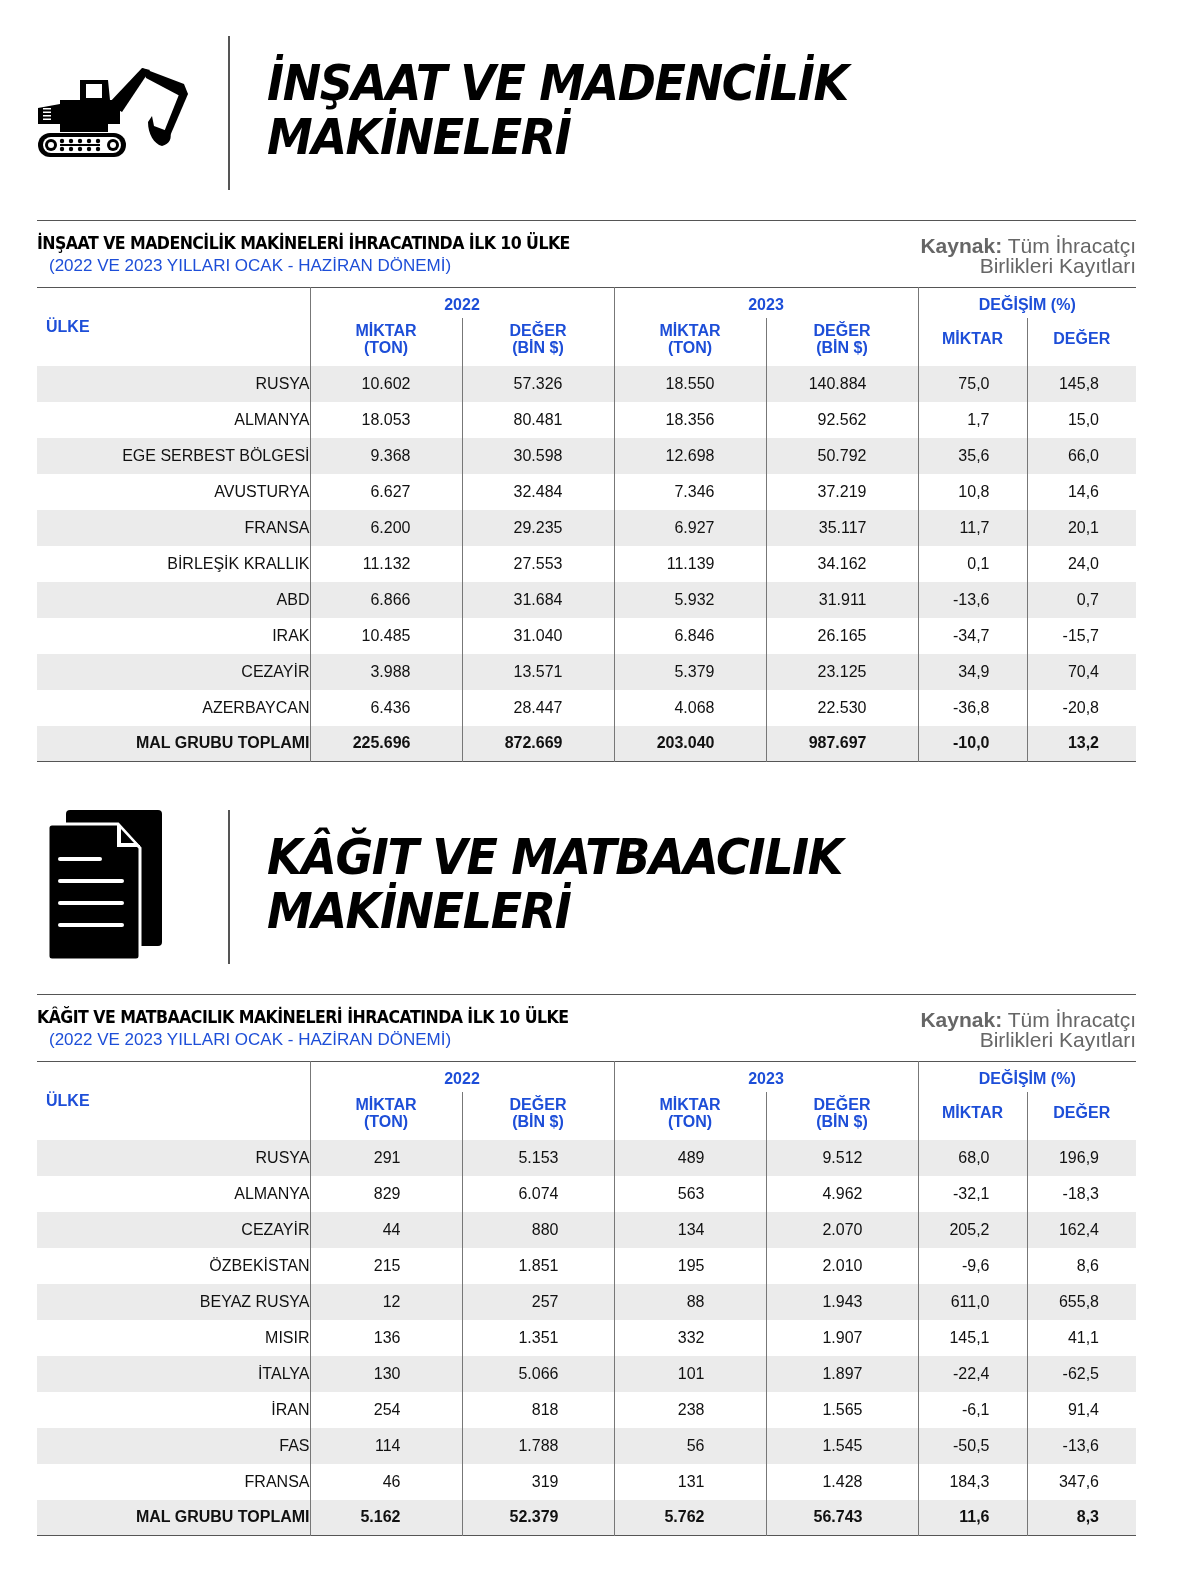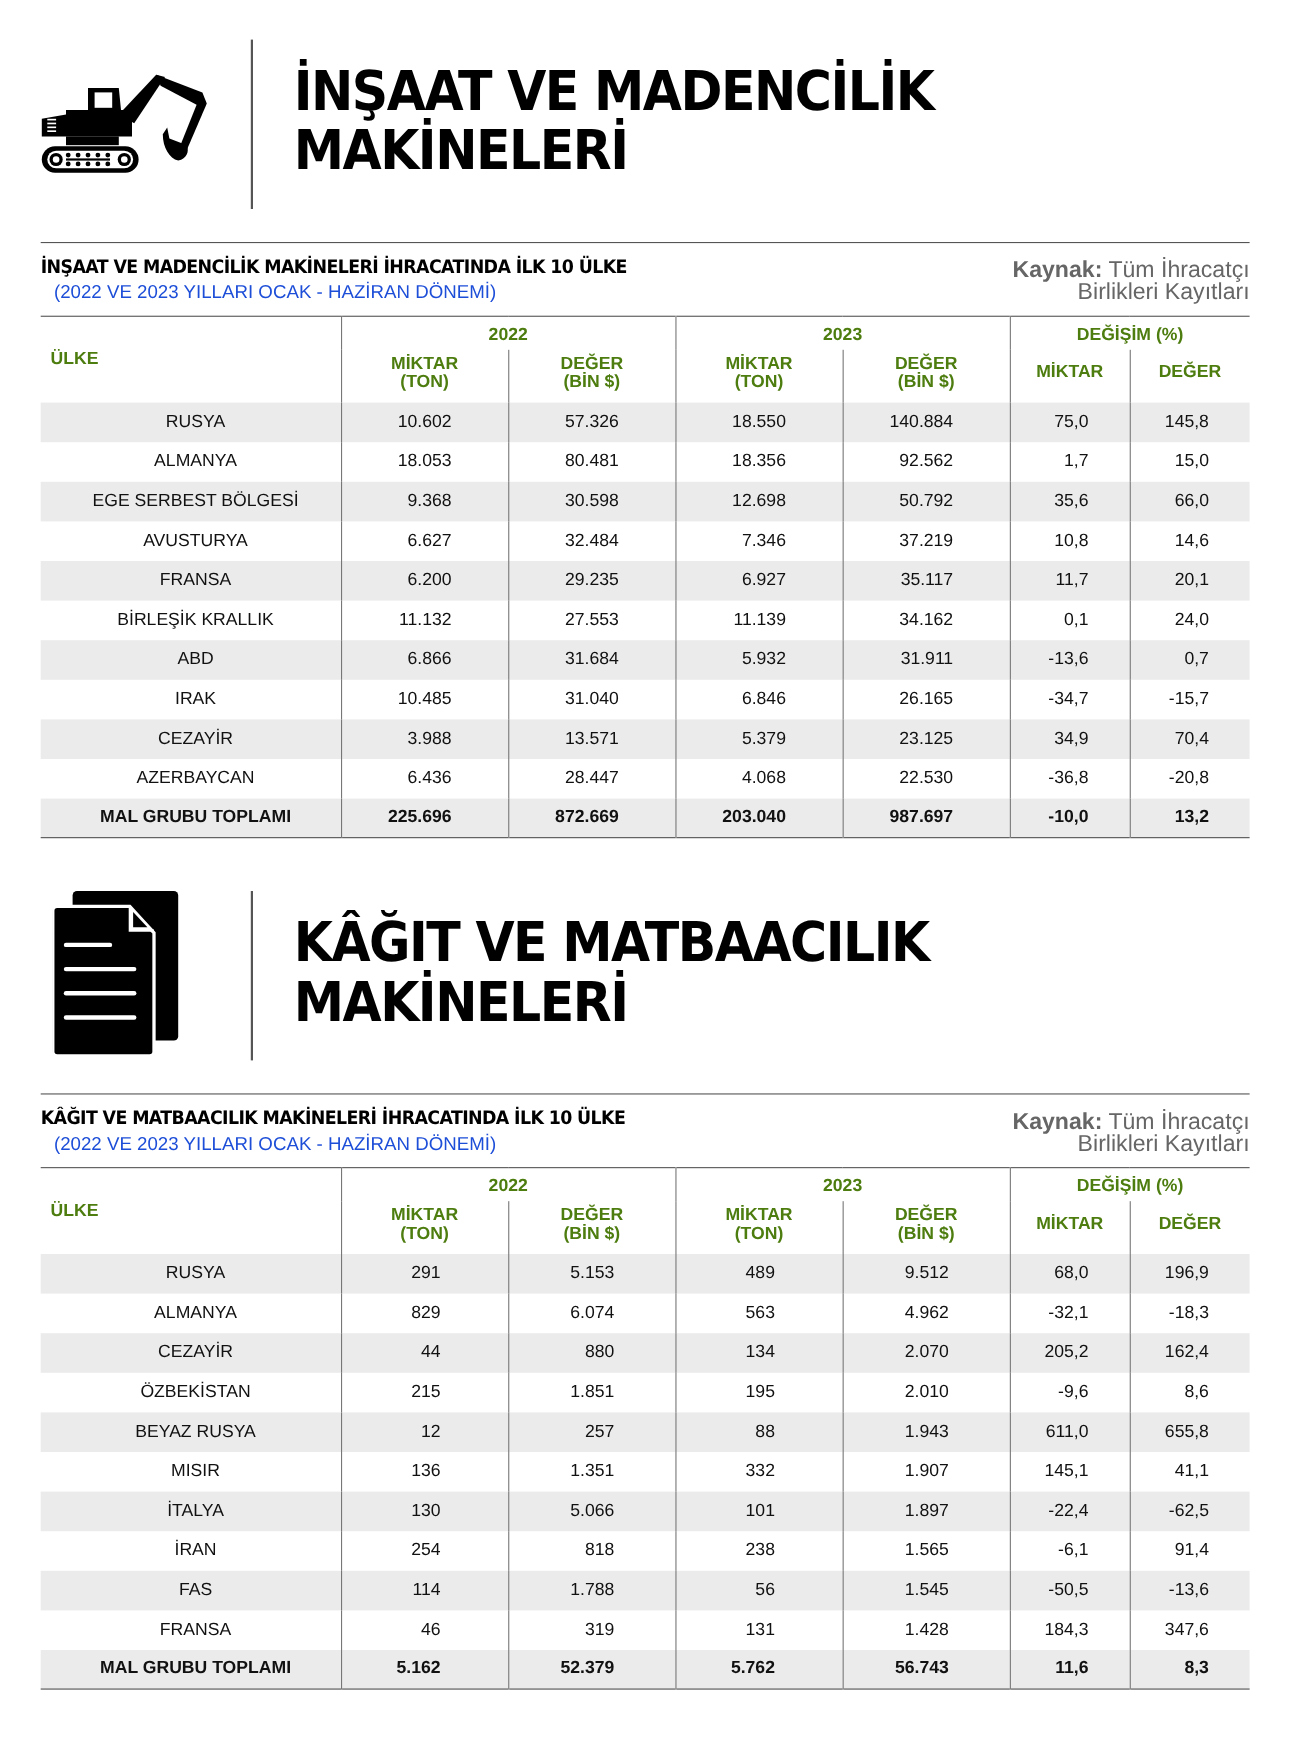--- a/index.html
+++ b/index.html
@@ -3,46 +3,46 @@
 <meta charset="utf-8">
 <style>
   * { box-sizing: border-box; margin: 0; padding: 0; }
   html, body { width: 1178px; height: 1580px; background: #ffffff; overflow: hidden; }
   body { font-family: "Liberation Sans", "DejaVu Sans", sans-serif; color: #111; position: relative; }
 
   .section { position: absolute; left: 0; width: 1178px; }
   .section.s1 { top: 0; }
   .section.s2 { top: 774px; }
 
-  .hero { position: absolute; left: 0; top: 0; width: 1178px; height: 200px; }
+  .hero { position: absolute; left: 0; top: 0; width: 1178px; height: 200px; font-style: italic; }
   .hero-icon { position: absolute; left: 30px; top: 60px; width: 170px; height: 110px; }
   .s2 .hero-icon { left: 48px; top: 30px; width: 130px; height: 165px; }
   .hero-divider { position: absolute; left: 228px; top: 36px; width: 2px; height: 154px; background: #555; }
   .hero-title { position: absolute; left: 267px; top: 56px; font-family: "DejaVu Sans", sans-serif; font-weight: bold;
     font-size: 50px; line-height: 54px; letter-spacing: -1.5px; color: #000; transform: scaleX(0.92); transform-origin: left top; }
   .s2 .hero-title { top: 56px; }
 
   .tbl-block { position: absolute; left: 37px; top: 220px; width: 1099px; }
   .rule-top { height: 1px; background: #555; width: 100%; }
   .tbl-head { position: relative; height: 66px; }
   .tbl-title { position: absolute; left: 0; top: 12px; font-family: "DejaVu Sans", sans-serif; font-weight: bold; font-size: 17px;
     letter-spacing: -0.6px; color: #000; transform: scaleX(0.93); transform-origin: left top; white-space: nowrap; }
   .tbl-sub { position: absolute; left: 12px; top: 35px; font-size: 17px; color: #1d4ed8; white-space: nowrap; }
   .source { position: absolute; right: 0; top: 15px; text-align: right; font-size: 21px; line-height: 20px; color: #666; }
   .source b { color: #666; font-weight: bold; }
 
   table { border-collapse: collapse; width: 1099px; table-layout: fixed; border-top: 1px solid #555; border-bottom: 1px solid #555; }
   col.c0 { width: 273px; } col.c1 { width: 152px; } col.c2 { width: 152px; } col.c3 { width: 152px; } col.c4 { width: 152px; } col.c5 { width: 109px; } col.c6 { width: 109px; }
-  th { font-weight: bold; font-size: 16px; color: #4d7c0f; text-align: center; vertical-align: middle; line-height: 17px; }
+  th { font-weight: bold; font-size: 16px; color: #1d4ed8; text-align: center; vertical-align: middle; line-height: 17px; }
   th.country-h { text-align: left; padding-left: 9px; vertical-align: top; padding-top: 30px; }
   th.year { height: 30px; padding-top: 4px; }
   th.sub { height: 48px; padding-bottom: 6px; }
   .vl { border-left: 1px solid #777; }
   td { height: 36px; font-size: 16px; color: #111; vertical-align: middle; }
-  td.country { padding-left: 9px; text-align: center; }
+  td.country { padding-left: 9px; text-align: right; }
   td.num { text-align: right; }
   td.n1 { padding-right: 51px; }
   td.n2 { padding-right: 51px; }
   td.n3 { padding-right: 51px; }
   td.n4 { padding-right: 51px; }
   td.n5 { padding-right: 37px; }
   td.n6 { padding-right: 37px; }
   .s2 td.n1 { padding-right: 61px; padding-left: 44px; }
   .s2 td.n2 { padding-right: 55px; }
   .s2 td.n3 { padding-right: 61px; }

